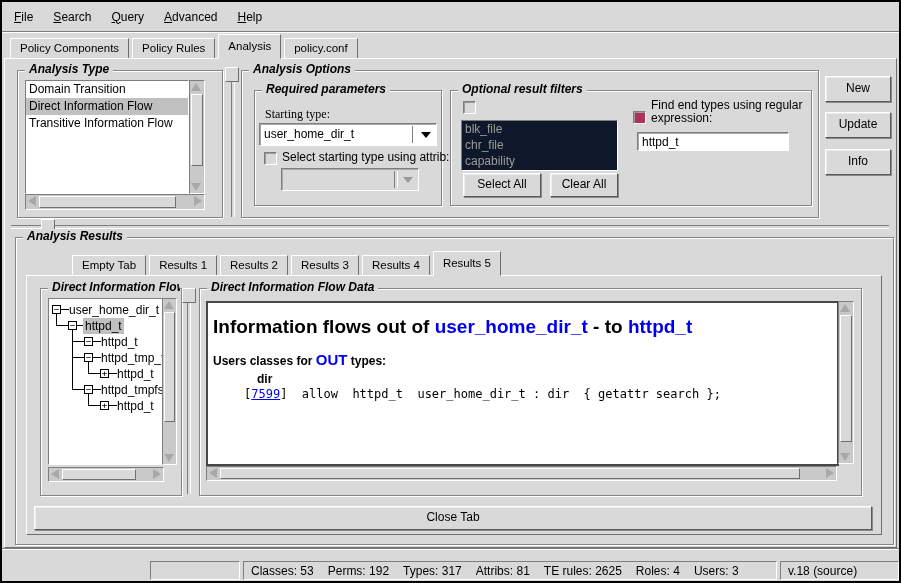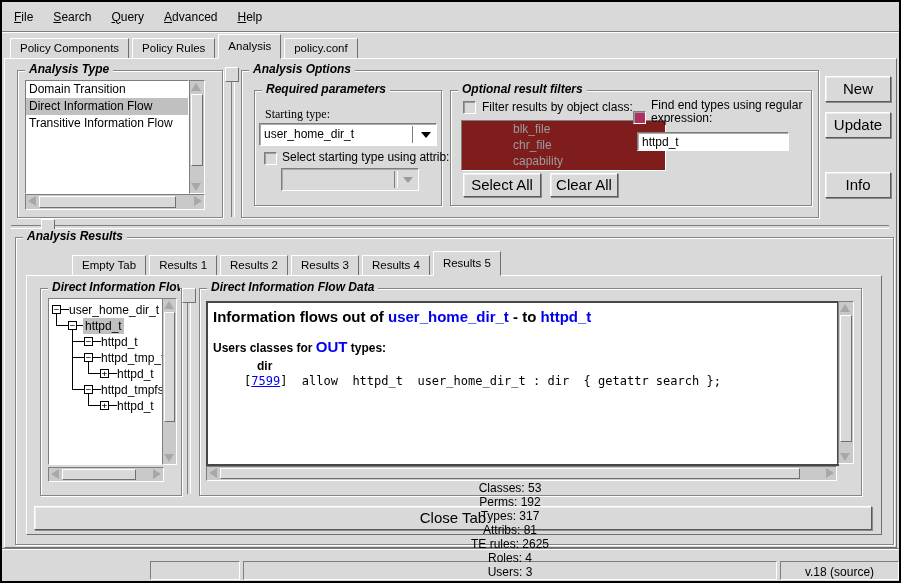--- a/index.html
+++ b/index.html
@@ -35,21 +35,21 @@
   .combo.dis{background:#d9d9d9;}
   .combo.dis .arr{border-top-color:#9c9c9c;}
   .entry{position:absolute;background:#fff;border:1px solid;border-color:#7e7e7e #fff #fff #7e7e7e;
          box-shadow:inset 1px 1px 0 #aaa;font-family:"Liberation Sans",sans-serif;font-size:12px;padding:1px 4px;}
   
   .cb{position:absolute;width:11px;height:11px;background:#d9d9d9;border:1px solid;
       border-color:#7e7e7e #fff #fff #7e7e7e;box-shadow:inset 1px 1px 0 #9a9a9a;}
   .cb.on{background:#b03060;}
   
   .btn{position:absolute;background:#d9d9d9;border:1px solid;border-color:#ffffff #595959 #595959 #ffffff;
-       box-shadow:inset 1px 1px 0 #ececec,1px 1px 0 #8a8a8a;text-align:center;cursor:default;font-size:15px;}
+       box-shadow:inset 1px 1px 0 #ececec,1px 1px 0 #8a8a8a;text-align:center;cursor:default;font-size:12px;}
   
   .sb{position:absolute;background:#c9c9c9;border:1px solid;border-color:#7e7e7e #fff #fff #7e7e7e;}
   .sb .thumb{position:absolute;background:#d9d9d9;border:1px solid;border-color:#fff #6f6f6f #6f6f6f #fff;}
   .sb .cap{position:absolute;width:12px;height:12px;}
   .arr-up{width:0;height:0;border-left:5px solid transparent;border-right:5px solid transparent;border-bottom:8px solid #a8a8a8;margin:2px auto;}
   .arr-dn{width:0;height:0;border-left:5px solid transparent;border-right:5px solid transparent;border-top:8px solid #a8a8a8;margin:2px auto;}
   .arr-lf{width:0;height:0;border-top:5px solid transparent;border-bottom:5px solid transparent;border-right:8px solid #a8a8a8;margin:1px 2px;}
   .arr-rt{width:0;height:0;border-top:5px solid transparent;border-bottom:5px solid transparent;border-left:8px solid #a8a8a8;margin:1px 2px;}
   
   .sash-line-v{position:absolute;width:2px;border-left:1px solid #7e7e7e;border-right:1px solid #fff;}
@@ -60,31 +60,31 @@
   .trow{position:absolute;left:0;height:16px;width:100%;}
   .texp{position:absolute;top:3px;width:9px;height:9px;box-sizing:border-box;border:1px solid #000;background:#fff;
         font-size:9px;line-height:7px;text-align:center;font-family:"DejaVu Sans Mono",monospace;}
   .tcon{position:absolute;top:7px;height:1px;background:#000;}
   .tv{position:absolute;width:1px;background:#000;}
   .th{position:absolute;height:1px;background:#000;}
   .tlabel{position:absolute;top:0;height:16px;line-height:16px;white-space:nowrap;padding:0 2px;}
   .tlabel.sel{background:#c0c0c0;}
   
   .dataarea{position:absolute;background:#fff;border:2px solid #474747;overflow:hidden;}
-  .d-head{margin:5px 0 0 5px;font-size:15px;font-weight:bold;white-space:nowrap;}
+  .d-head{margin:13px 0 0 5px;font-size:19px;font-weight:bold;white-space:nowrap;}
   .blue{color:#0000ee;}
   .d-sub{margin:13px 0 0 5px;font-size:12px;font-weight:bold;}
   .d-sub .out{font-size:15px;color:#0000ee;}
   .d-dir{margin:4px 0 0 49px;font-size:12px;font-weight:bold;}
   .d-rule{margin:1px 0 0 36px;font-family:"DejaVu Sans Mono","Liberation Mono",monospace;font-size:12px;white-space:pre;}
   .d-rule a{color:#0000ee;}
   
   .statusbar{position:absolute;left:0;right:0;bottom:0;height:32px;border-top:1px solid #7e7e7e;box-shadow:inset 0 1px 0 #fff;}
   .stat-box{position:absolute;top:12px;height:17px;border:1px solid;border-color:#7e7e7e #fff #fff #7e7e7e;
-            display:flex;align-items:center;justify-content:flex-end;white-space:nowrap;flex-direction:column;}
+            display:flex;align-items:center;justify-content:flex-start;white-space:nowrap;}
   .stat-box span{margin:0 7px;}
   label,span,div{cursor:default;}
 </style>
 </head>
 <body>
 
 <div class="win">
 
   <div class="menubar">
     <span class="mitem"><span class="u">F</span><span>ile</span></span>
@@ -151,38 +151,37 @@
         <div class="combo dis" style="left:26px;top:77px;width:136px;height:21px;">
           <span class="val"></span>
           <span class="sep"></span>
             <span class="arr"></span>
         </div>
       </div>
 
       <div class="grp" style="left:208px;top:19px;width:360px;height:114px;">
         <span class="grp-title">Optional result filters</span>
         <span class="cb" style="left:12px;top:10px;"></span>
-        <span style="position:absolute;left:31px;top:9px;white-space:nowrap;">Filter results by object class:</span>
-        <div class="sunken" style="position:absolute;left:10px;top:29px;width:155px;height:49px;background:#7f1d1d;overflow:hidden;padding-left:48px;">
+        <div class="sunken" style="position:absolute;left:10px;top:29px;width:155px;height:49px;background:#0f172a;overflow:hidden;">
           <div class="litem dis" style="height:16px;line-height:16px;">blk_file</div>
           <div class="litem dis" style="height:16px;line-height:16px;">chr_file</div>
           <div class="litem dis" style="height:16px;line-height:16px;">capability</div>
         </div>
         <div class="btn" style="left:12px;top:82px;width:76px;height:22px;line-height:21px;">Select All</div>
         <div class="btn" style="left:99px;top:82px;width:66px;height:22px;line-height:21px;">Clear All</div>
 
         <span class="cb on" style="left:182px;top:20px;"></span>
         <span style="position:absolute;left:200px;top:8px;width:155px;line-height:13px;">Find end types using regular expression:</span>
         <input class="entry" style="left: 186px; top: 41px; width: 142px; height: 15px;" value="httpd_t">
       </div>
     </div>
 
     <div class="btn" style="left:820px;top:17px;width:64px;height:24px;line-height:23px;">New</div>
     <div class="btn" style="left:820px;top:53px;width:64px;height:24px;line-height:23px;">Update</div>
-    <div class="btn" style="left:820px;top:90px;width:64px;height:24px;line-height:23px;margin-top:23px;">Info</div>
+    <div class="btn" style="left:820px;top:90px;width:64px;height:24px;line-height:23px;">Info</div>
 
     <div class="sash-line-h" style="left:6px;top:166px;width:878px;"></div>
     <div class="sash-handle" style="left:36px;top:160px;"></div>
 
     <div class="grp" style="left:10px;top:178px;width:877px;height:306px;">
       <span class="grp-title">Analysis Results</span>
 
       <div class="tabbar" style="left:56px;top:14px;height:24px;">
         <div class="tab">Empty Tab</div>
         <div class="tab">Results 1</div>

